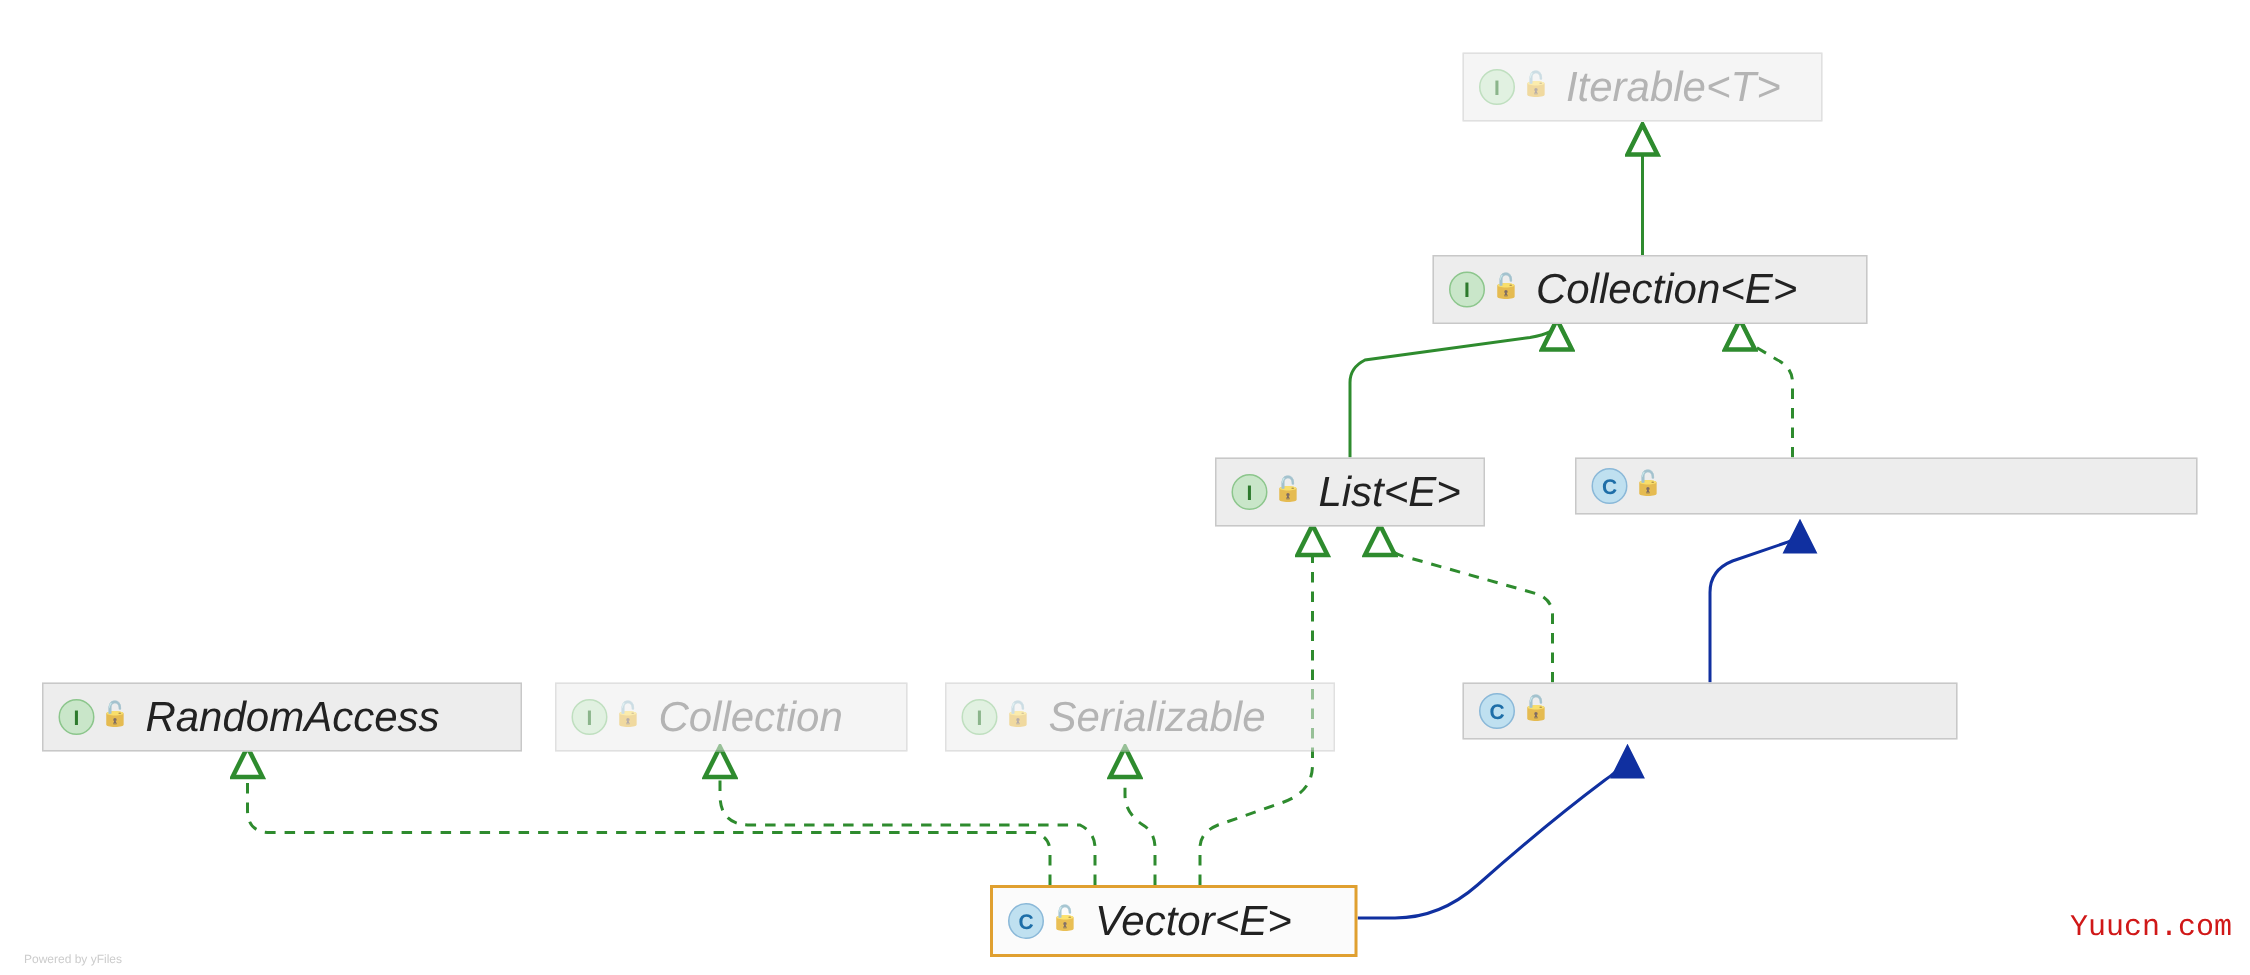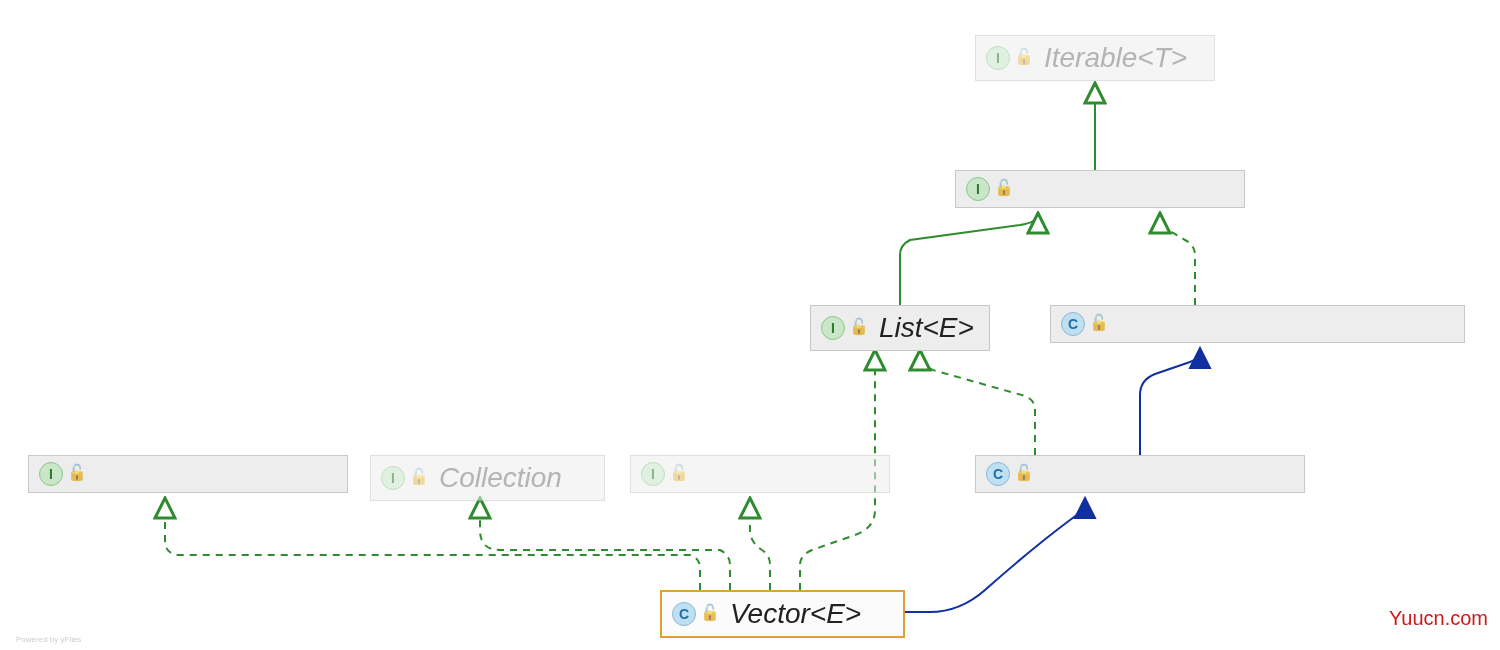--- a/index.html
+++ b/index.html
@@ -55,21 +55,21 @@
     left: 0; top: 0;
     width: 1500px; height: 650px;
     pointer-events: none;
   }
   .watermark {
     position: absolute;
     right: 12px;
     bottom: 20px;
     color: #d01818;
     font-size: 20px;
-    font-family: Liberation Sans, sans-serif;
+    font-family: Liberation Mono, monospace;
   }
   .powered {
     position: absolute;
     left: 16px;
     bottom: 6px;
     color: #ccc;
     font-size: 8px;
   }
 </style>
 </head>
@@ -108,42 +108,45 @@
 
 <div id="nodes">
     <div class="node faded" style="left: 975px; top: 35px; width: 240px;">
       <span class="icon-badge icon-interface">I</span>
       <span class="lock-icon">🔓</span>
       <span class="node-label">Iterable&lt;T&gt;</span>
     </div>
     <div class="node" style="left: 955px; top: 170px; width: 290px;">
       <span class="icon-badge icon-interface">I</span>
       <span class="lock-icon">🔓</span>
+      <span class="node-label">Collection&lt;E&gt;</span>
     </div>
     <div class="node" style="left: 810px; top: 305px; width: 180px;">
       <span class="icon-badge icon-interface">I</span>
       <span class="lock-icon">🔓</span>
       <span class="node-label">List&lt;E&gt;</span>
     </div>
     <div class="node" style="left: 1050px; top: 305px; width: 415px;">
       <span class="icon-badge icon-class">C</span>
       <span class="lock-icon">🔓</span>
     </div>
     <div class="node" style="left: 28px; top: 455px; width: 320px;">
       <span class="icon-badge icon-interface">I</span>
       <span class="lock-icon">🔓</span>
+      <span class="node-label">RandomAccess</span>
     </div>
     <div class="node faded" style="left: 370px; top: 455px; width: 235px;">
       <span class="icon-badge icon-interface">I</span>
       <span class="lock-icon">🔓</span>
       <span class="node-label">Collection</span>
     </div>
     <div class="node faded" style="left: 630px; top: 455px; width: 260px;">
       <span class="icon-badge icon-interface">I</span>
       <span class="lock-icon">🔓</span>
+      <span class="node-label">Serializable</span>
     </div>
     <div class="node" style="left: 975px; top: 455px; width: 330px;">
       <span class="icon-badge icon-class">C</span>
       <span class="lock-icon">🔓</span>
     </div>
     <div class="node selected" style="left: 660px; top: 590px; width: 245px;">
       <span class="icon-badge icon-class">C</span>
       <span class="lock-icon">🔓</span>
       <span class="node-label">Vector&lt;E&gt;</span>
     </div>

